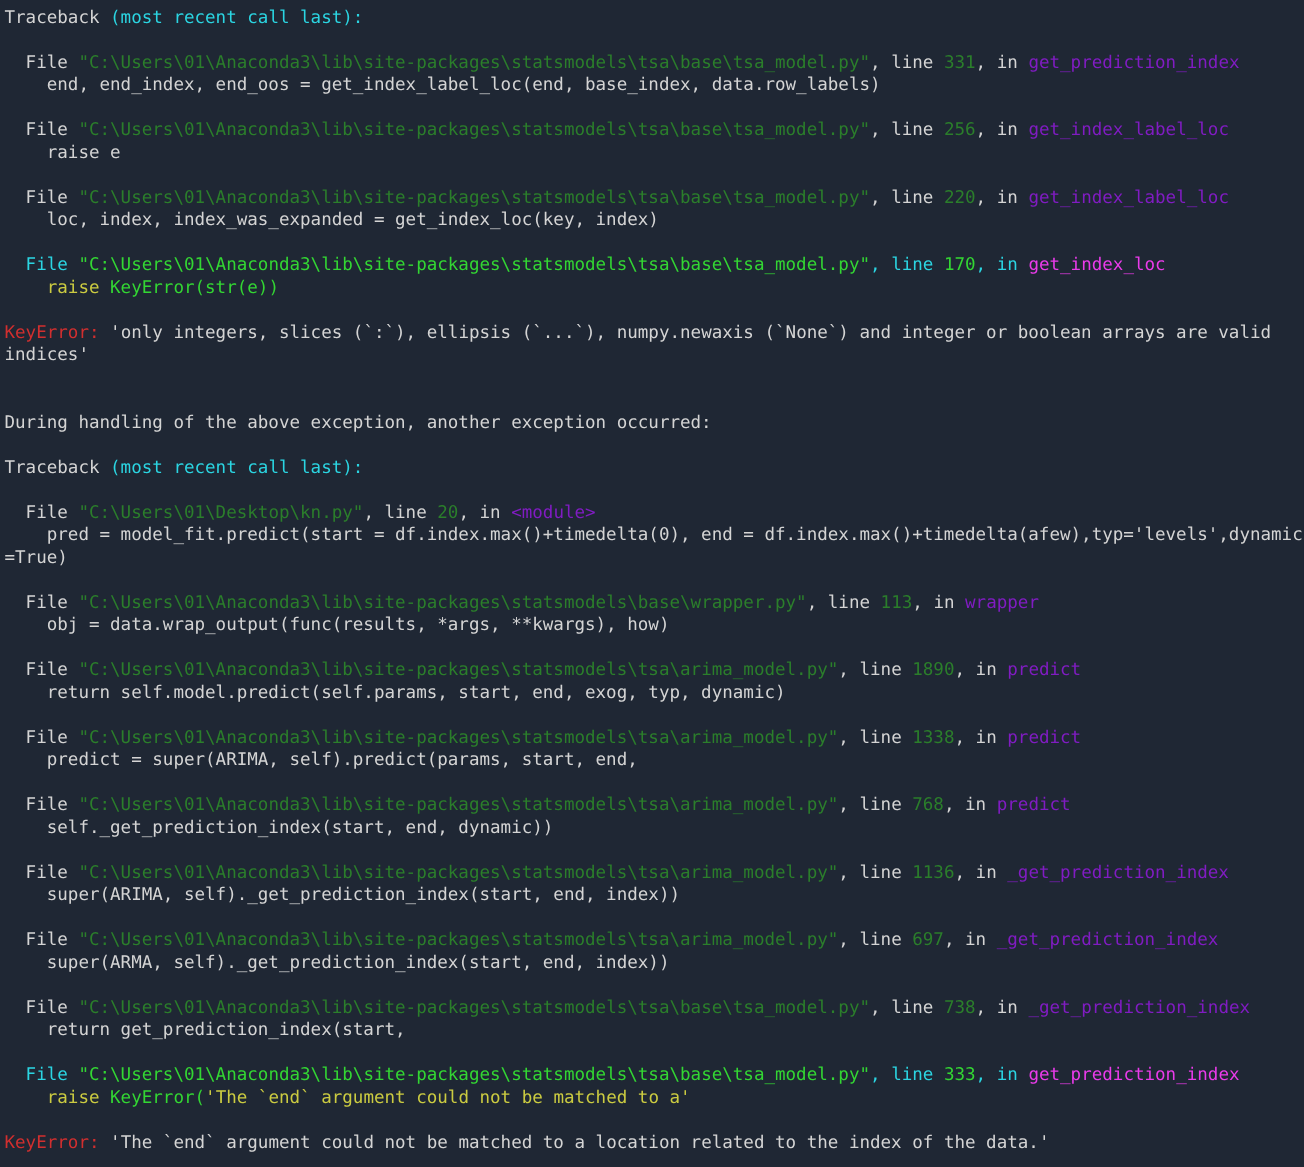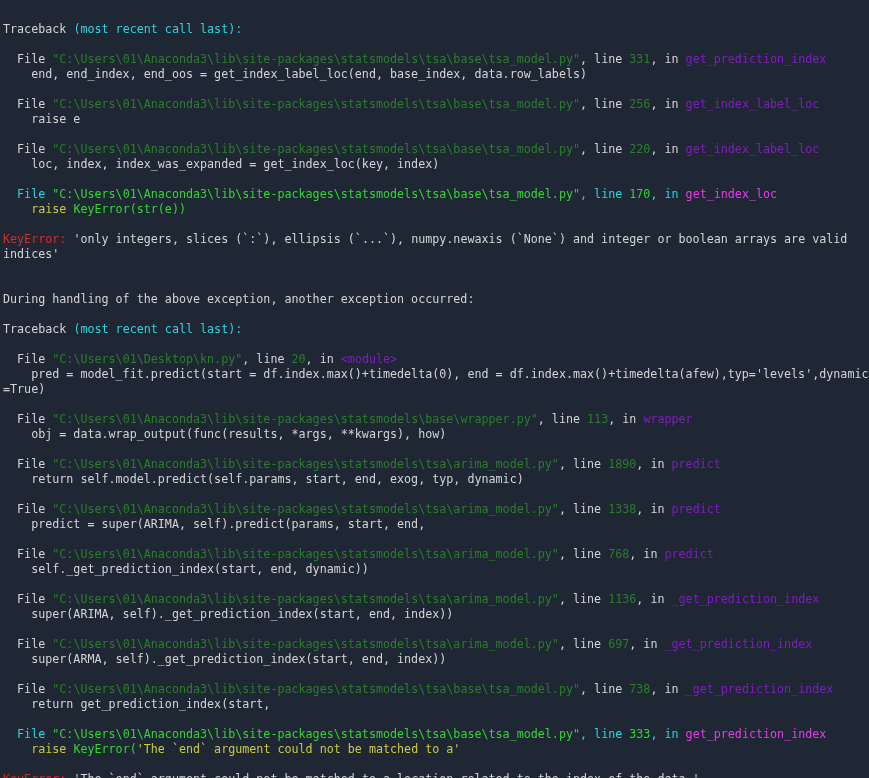--- a/index.html
+++ b/index.html
@@ -9,21 +9,21 @@
     height: 778px;
     overflow: hidden;
   }
   body {
     background: #1f2734;
   }
   .console {
     width: 869px;
     height: 778px;
     box-sizing: border-box;
-    padding: 22px 3px 0 3px;
+    padding: 4px 3px 0 3px;
     font-family: "DejaVu Sans Mono", "Liberation Mono", monospace;
     font-size: 11.7px;
     line-height: 15px;
     white-space: pre;
     overflow: hidden;
   }
   .console .line {
     height: 15px;
     white-space: pre;
   }

